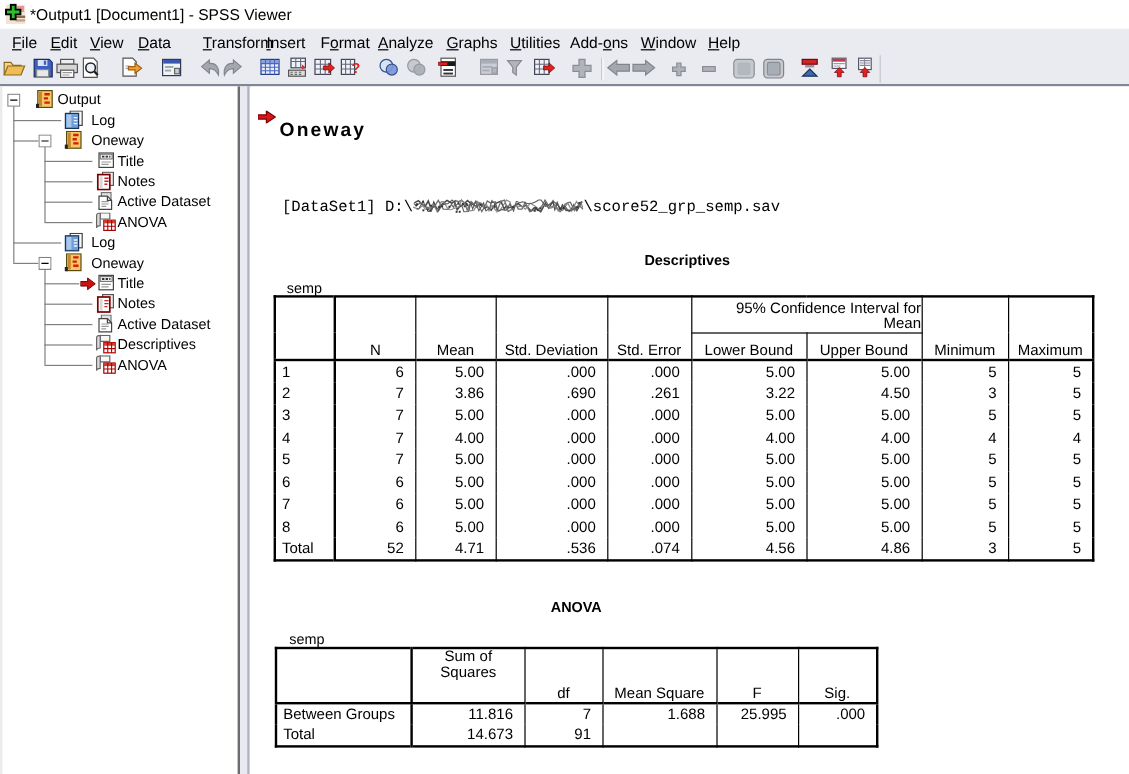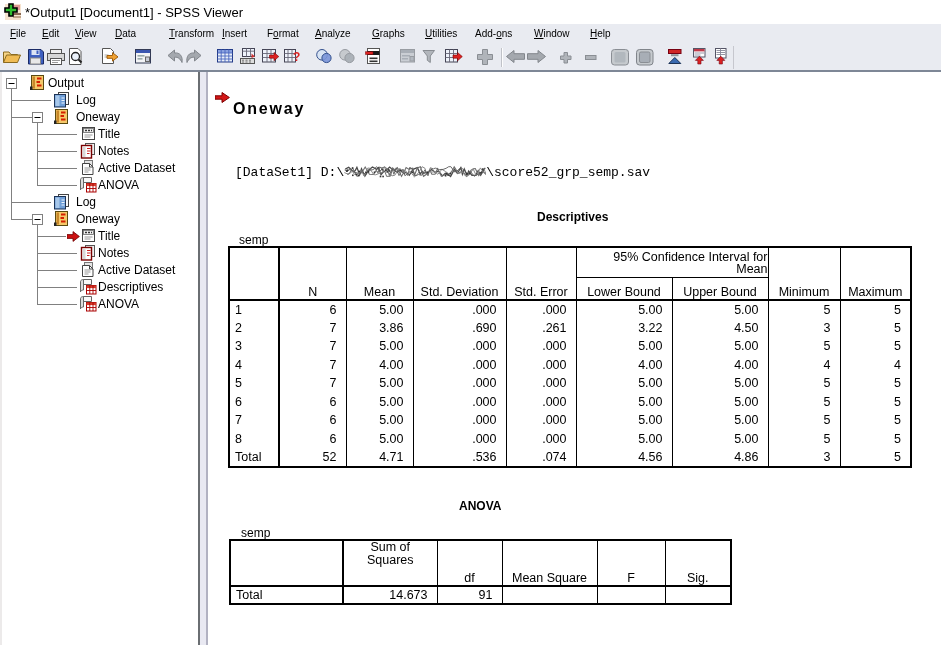--- a/index.html
+++ b/index.html
@@ -3,21 +3,21 @@
 <meta charset="utf-8">
 <style>
   html,body{margin:0;padding:0;}
   body{width:941px;height:645px;overflow:hidden;font-family:"Liberation Sans",sans-serif;background:#fff;}
   .abs{position:absolute;}
   #win{position:relative;width:941px;height:645px;background:#fff;}
   
   #titlebar{left:0;top:0;width:941px;height:24px;background:#ffffff;}
   #titletext{left:25px;top:0;height:24px;line-height:25px;font-size:13px;color:#000000;}
   
-  #menubar{left:0;top:24px;width:941px;height:21px;background:#e9ebf1;font-size:10px;color:#000;}
+  #menubar{left:0;top:24px;width:941px;height:21px;background:#e9ebf1;font-size:13px;color:#000;}
   .mi{position:absolute;top:4px;}
   .mi u{text-decoration:underline;}
   
   #toolbar{left:0;top:45px;width:941px;height:26px;background:#e9ebf1;}
   #tb-inner{left:1px;top:46px;width:732px;height:23px;border-right:1px solid #c6c7ce;}
   #below-tb{left:0;top:70px;width:941px;height:2px;background:#7e8796;}
   
   #treepane{left:0;top:72px;width:198px;height:573px;background:#fff;border-left:2px solid #eceaea;}
   #split1{left:198px;top:72px;width:2px;height:573px;background:#6a6e72;}
   #splitbar{left:200px;top:72px;width:6px;height:573px;background:#e9e9f2;}
@@ -537,20 +537,28 @@
       <tbody>
           <tr style="height:30px">
         <td class="c2 hb"></td>
         <td class="c1 hb" style="text-align:center;vertical-align:bottom;line-height:13px;padding-bottom:18px">Sum of<br>Squares</td>
         <td class="c1 hb hc">df</td>
         <td class="c1 hb hc">Mean Square</td>
         <td class="c1 hb hc">F</td>
         <td class="hb hc">Sig.</td>
       </tr>
       <tr class="ar">
+            <td class="c2 lab">Between Groups</td>
+            <td class="c1 num">11.816</td>
+            <td class="c1 num">7</td>
+            <td class="c1 num">1.688</td>
+            <td class="c1 num">25.995</td>
+            <td class="num">.000</td>
+          </tr>
+      <tr class="ar">
             <td class="c2 lab">Total</td>
             <td class="c1 num">14.673</td>
             <td class="c1 num">91</td>
             <td class="c1 num"></td>
             <td class="c1 num"></td>
             <td class="num"></td>
           </tr>
     </tbody>
       </table>
   </div>

